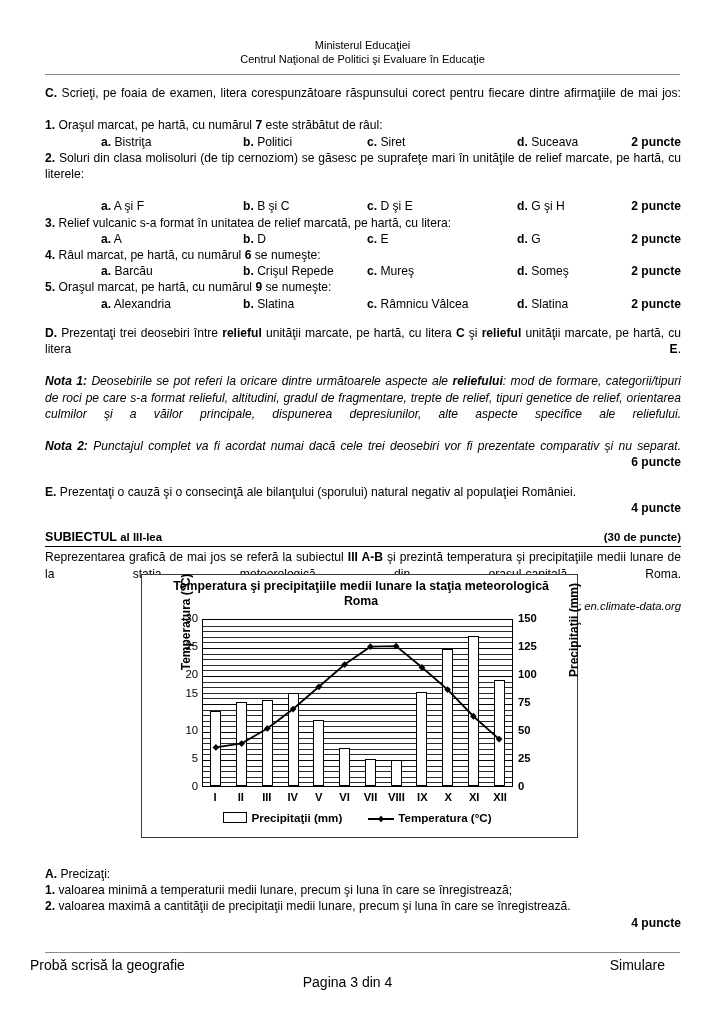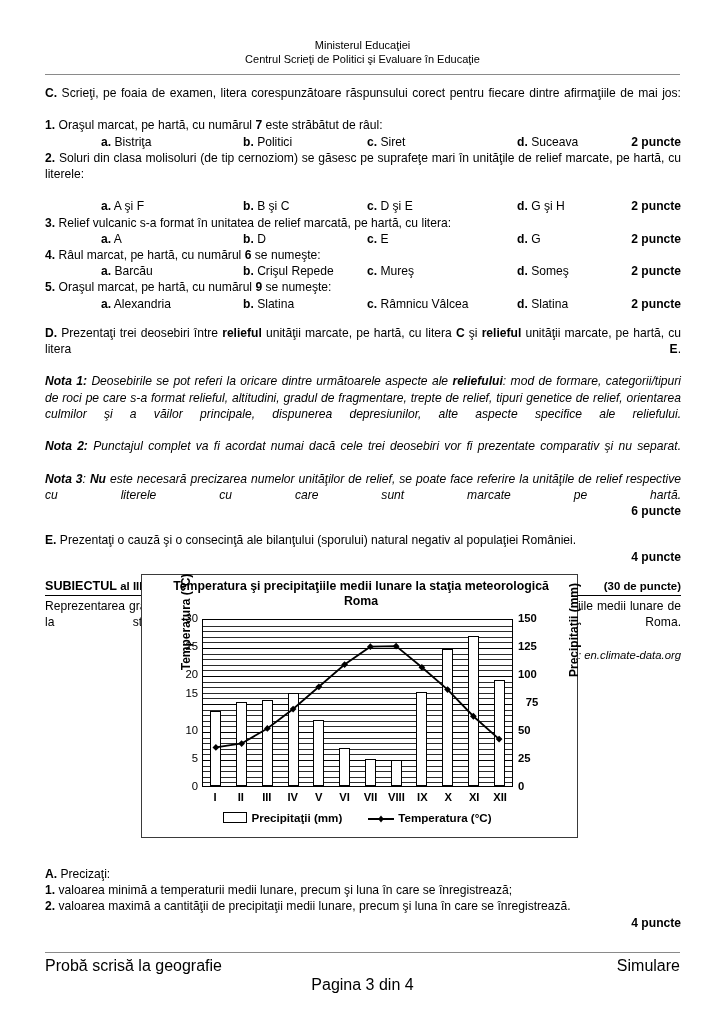--- a/index.html
+++ b/index.html
@@ -76,32 +76,32 @@
   .legend .item{display:flex;align-items:center;gap:4px;}
   .lgbox{width:22px;height:9px;border:1.3px solid #000;background:#fff;display:inline-block;}
   .lgline{width:26px;height:10px;display:inline-block;position:relative;}
 
   
   .content2{position:absolute;left:45px;top:866px;width:636px;font-size:12.1px;line-height:16.2px;}
   .content2 p{margin:0;}
 
   
   .foot-rule{position:absolute;left:45px;top:952px;width:635px;height:1px;background:#8a8a8a;}
-  .footer{position:absolute;left:45px;top:957px;width:635px;font-size:16px;}
+  .footer{position:absolute;left:30px;top:957px;width:635px;font-size:14px;}
   .footer .row{display:flex;justify-content:space-between;}
   .footer .center{text-align:center;margin-top:1px;}
 </style>
 </head>
 <body>
 
 <div class="page">
 
   <div class="doc-header">
     <div>Ministerul Educaţiei</div>
-    <div>Centrul Scrieţi de Politici şi Evaluare în Educaţie</div>
+    <div>Centrul Naţional de Politici şi Evaluare în Educaţie</div>
   </div>
   <div class="hdr-rule"></div>
 
   <div class="content">
 
     <p class="just-all"><span class="b">C.</span> <span>Scrieţi, pe foaia de examen, litera corespunzătoare răspunsului corect pentru fiecare dintre afirmaţiile de mai jos:</span></p>
 
     <p><span class="b">1.</span> <span>Oraşul marcat, pe hartă, cu numărul </span><span class="b">7</span><span> este străbătut de râul:</span></p>
     <div class="optrow">
       <span class="o" style="width:142px"><span class="b">a.</span> <span>Bistriţa</span></span>
@@ -148,21 +148,20 @@
     </div>
 
     <div class="spacer"></div>
 
     <p class="just-all"><span class="b">D.</span> <span>Prezentaţi trei deosebiri între </span><span class="b">relieful</span><span> unităţii marcate, pe hartă, cu litera </span><span class="b">C</span><span> şi </span><span class="b">relieful</span><span> unităţii marcate, pe hartă, cu litera </span><span class="b">E</span><span>.</span></p>
 
     <p class="i just-all"><span class="bi">Nota 1:</span><span> Deosebirile se pot referi la oricare dintre următoarele aspecte ale </span><span class="bi">reliefului</span><span>: mod de formare, categorii/tipuri de roci pe care s-a format relieful, altitudini,  gradul de fragmentare, trepte de relief, tipuri genetice de relief, orientarea culmilor şi a văilor principale, dispunerea depresiunilor, alte aspecte specifice ale reliefului.</span></p>
 
     <p class="i just-all"><span class="bi">Nota 2:</span><span> Punctajul complet va fi acordat numai dacă cele trei deosebiri vor fi prezentate comparativ şi nu separat.</span></p>
 
-    <p class="i just-all"><span class="bi">Nota 3</span><span>: </span><span class="bi">Nu</span><span> este necesară precizarea numelor unităţilor de relief, se poate face referire la unităţile de relief respective cu literele cu care sunt marcate pe hartă.</span></p>
 
     <p class="right" style="margin-top:-16.2px;">6 puncte</p>
 
     <div class="spacer"></div>
 
     <p><span class="b">E.</span> <span>Prezentaţi o cauză şi o consecinţă ale bilanţului (sporului) natural negativ al populaţiei României.</span></p>
     <p class="right">4 puncte</p>
 
     <div class="spacer"></div>
 
@@ -190,21 +189,21 @@
         <div class="ytickL" style="top: 112px;">15</div>
         <div class="ytickL" style="top: 93px;">20</div>
         <div class="ytickL" style="top: 65px;">25</div>
         <div class="ytickL" style="top: 37px;">30</div>
       </div>
 
     <div id="ticksRight">
         <div class="ytickR" style="top: 205px;">0</div>
         <div class="ytickR" style="top: 177px;">25</div>
         <div class="ytickR" style="top: 149px;">50</div>
-        <div class="ytickR" style="top: 121px; text-align: center;">75</div>
+        <div class="ytickR" style="top: 121px;">75</div>
         <div class="ytickR" style="top: 93px;">100</div>
         <div class="ytickR" style="top: 65px;">125</div>
         <div class="ytickR" style="top: 37px;">150</div>
       </div>
 
     <div class="plot">
       <div class="gridlines" id="gridlines">
           <div class="gl" style="top: 162.4px;"></div>
           <div class="gl" style="top: 156.8px;"></div>
           <div class="gl" style="top: 151.2px;"></div>

